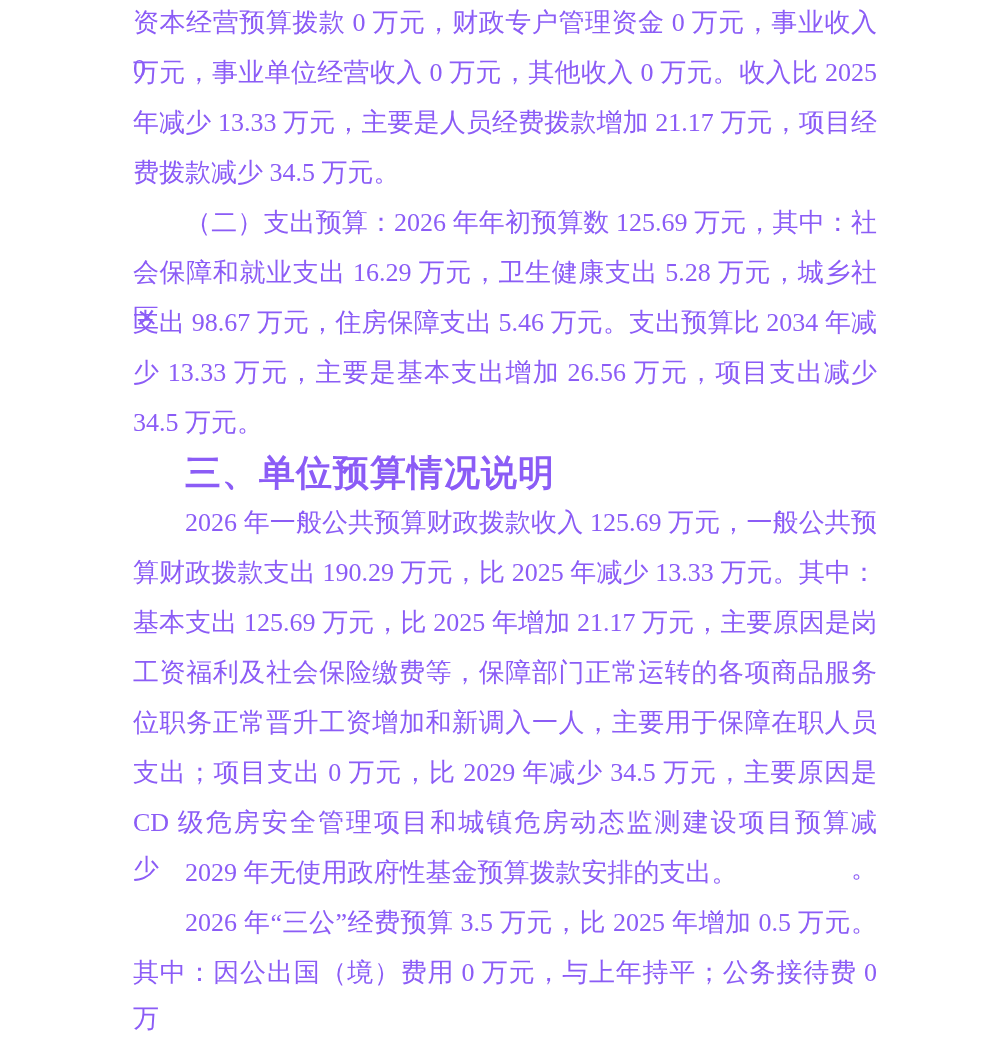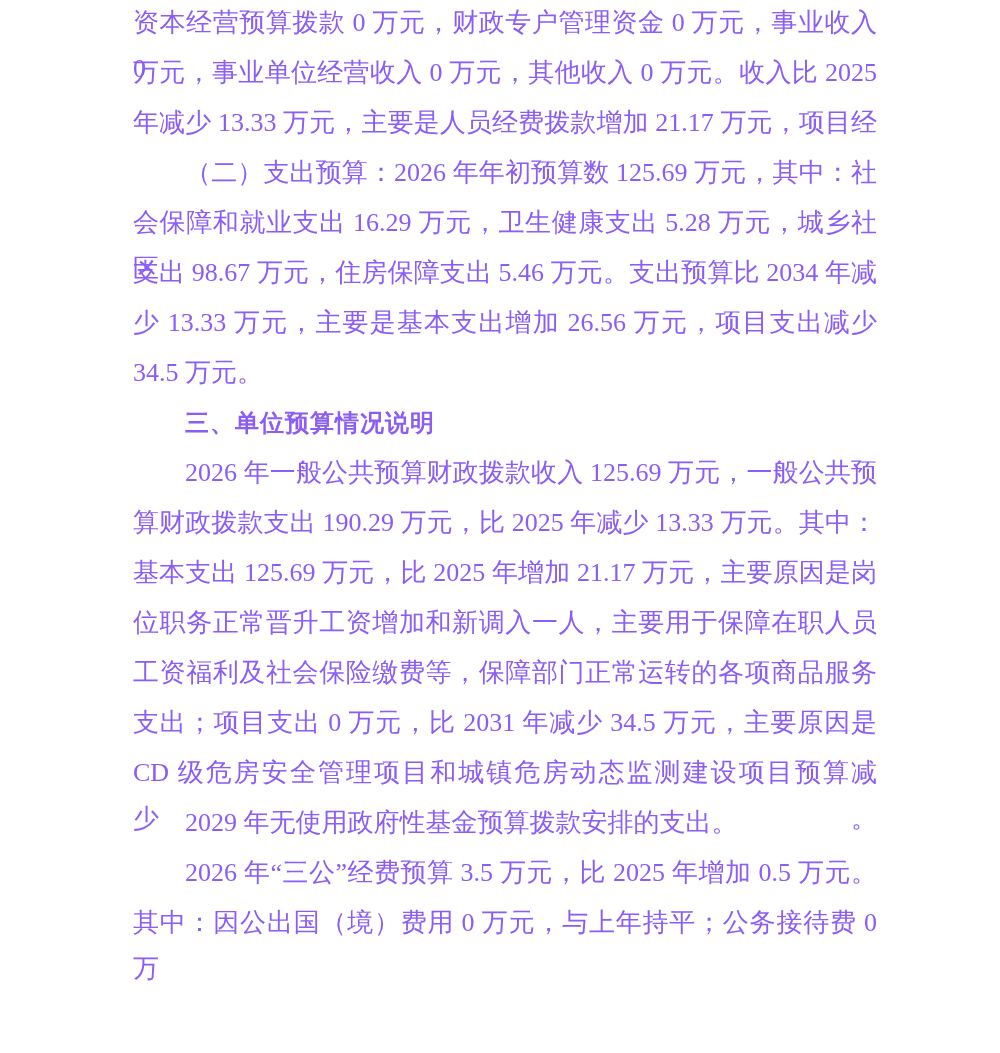--- a/index.html
+++ b/index.html
@@ -36,51 +36,52 @@
     text-justify: inter-character;
   }
   
   .indent {
     text-indent: 52px;
   }
   
   .heading {
     font-family: "Liberation Sans", "DejaVu Sans", sans-serif;
     font-weight: bold;
-    font-size: 24px;
+    font-size: 36px;
     letter-spacing: 1px;
   }
   
   .lead {
     font-weight: normal;
   }
 </style>
 </head>
 <body>
 
 <div class="page">
 
   <div class="line just">资本经营预算拨款 0 万元，财政专户管理资金 0 万元，事业收入 0</div>
   <div class="line just">万元，事业单位经营收入 0 万元，其他收入 0 万元。收入比 2025</div>
   <div class="line just">年减少 13.33 万元，主要是人员经费拨款增加 21.17 万元，项目经</div>
+  <div class="line">费拨款减少 34.5 万元。</div>
 
   <div class="line just indent"><span class="lead">（二）支出预算：</span><span>2026 年年初预算数 125.69 万元，其中：社</span></div>
   <div class="line just">会保障和就业支出 16.29 万元，卫生健康支出 5.28 万元，城乡社区</div>
   <div class="line just">支出 98.67 万元，住房保障支出 5.46 万元。支出预算比 2034 年减</div>
   <div class="line just">少 13.33 万元，主要是基本支出增加 26.56 万元，项目支出减少</div>
   <div class="line">34.5 万元。</div>
 
   <div class="line heading indent">三、单位预算情况说明</div>
 
   <div class="line just indent">2026 年一般公共预算财政拨款收入 125.69 万元，一般公共预</div>
   <div class="line just">算财政拨款支出 190.29 万元，比 2025 年减少 13.33 万元。其中：</div>
   <div class="line just">基本支出 125.69 万元，比 2025 年增加 21.17 万元，主要原因是岗</div>
+  <div class="line just">工资福利及社会保险缴费等，保障部门正常运转的各项商品服务</div>
   <div class="line just">位职务正常晋升工资增加和新调入一人，主要用于保障在职人员</div>
-  <div class="line just">工资福利及社会保险缴费等，保障部门正常运转的各项商品服务</div>
-  <div class="line just">支出；项目支出 0 万元，比 2031 年减少 34.5 万元，主要原因是</div>
+  <div class="line just">支出；项目支出 0 万元，比 2029 年减少 34.5 万元，主要原因是</div>
   <div class="line just">CD 级危房安全管理项目和城镇危房动态监测建设项目预算减少。</div>
 
   <div class="line indent">2029 年无使用政府性基金预算拨款安排的支出。</div>
 
 
   <div class="line just indent">2026 年“三公”经费预算 3.5 万元，比 2025 年增加 0.5 万元。</div>
   <div class="line just">其中：因公出国（境）费用 0 万元，与上年持平；公务接待费 0 万</div>
 
 </div>
 

